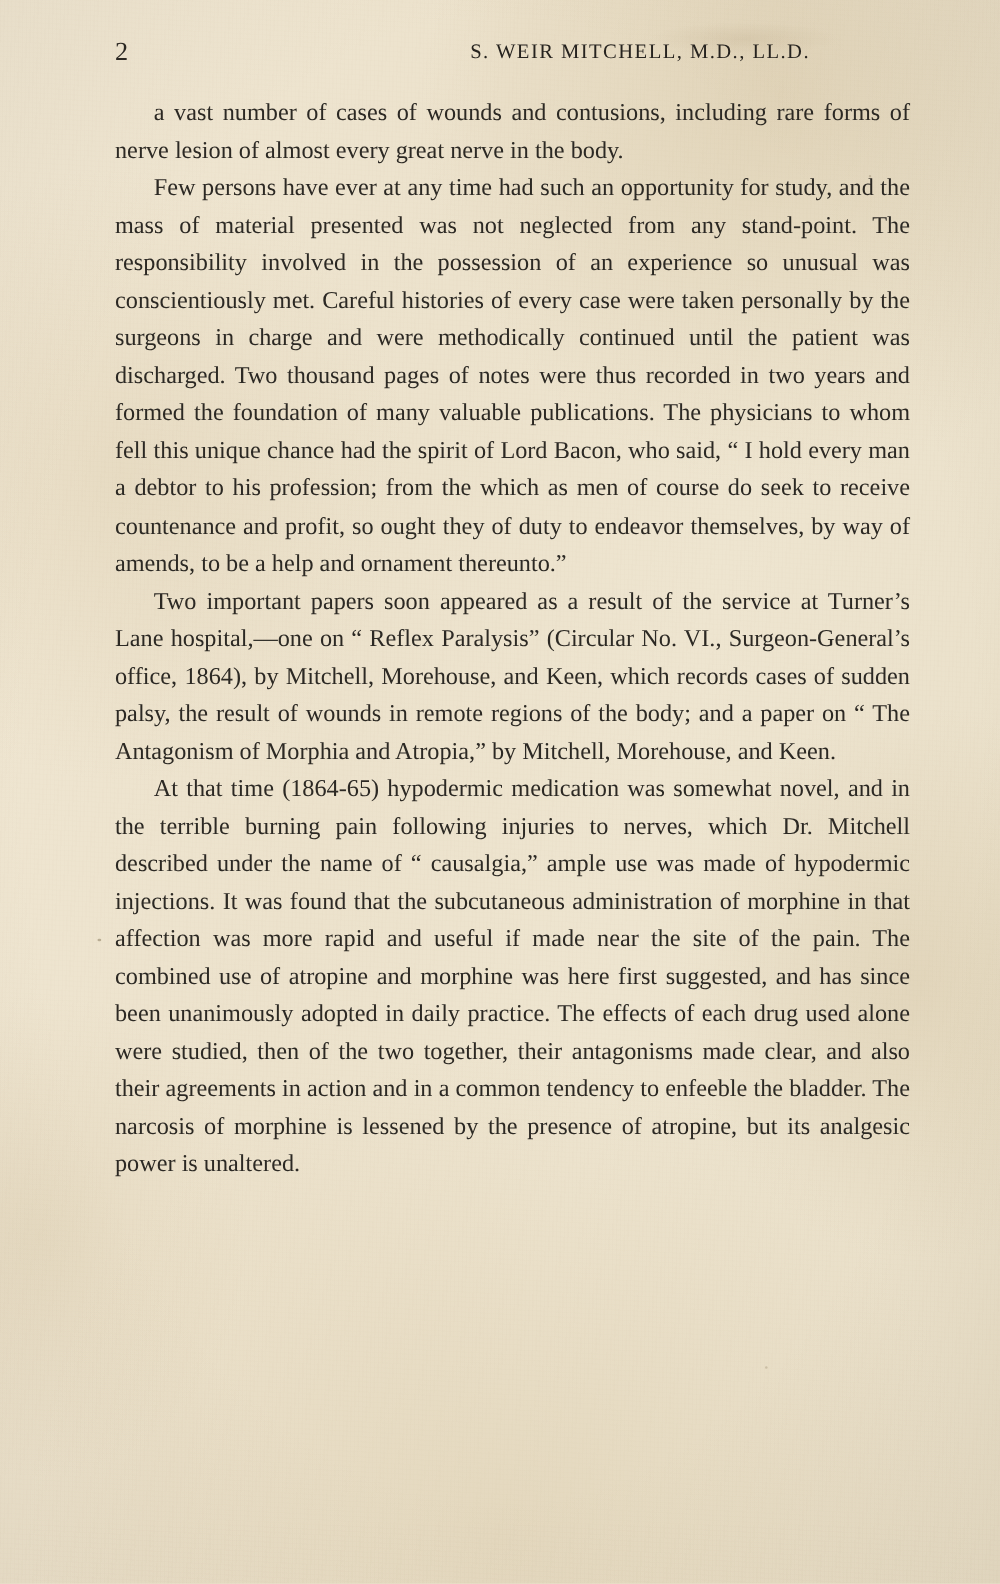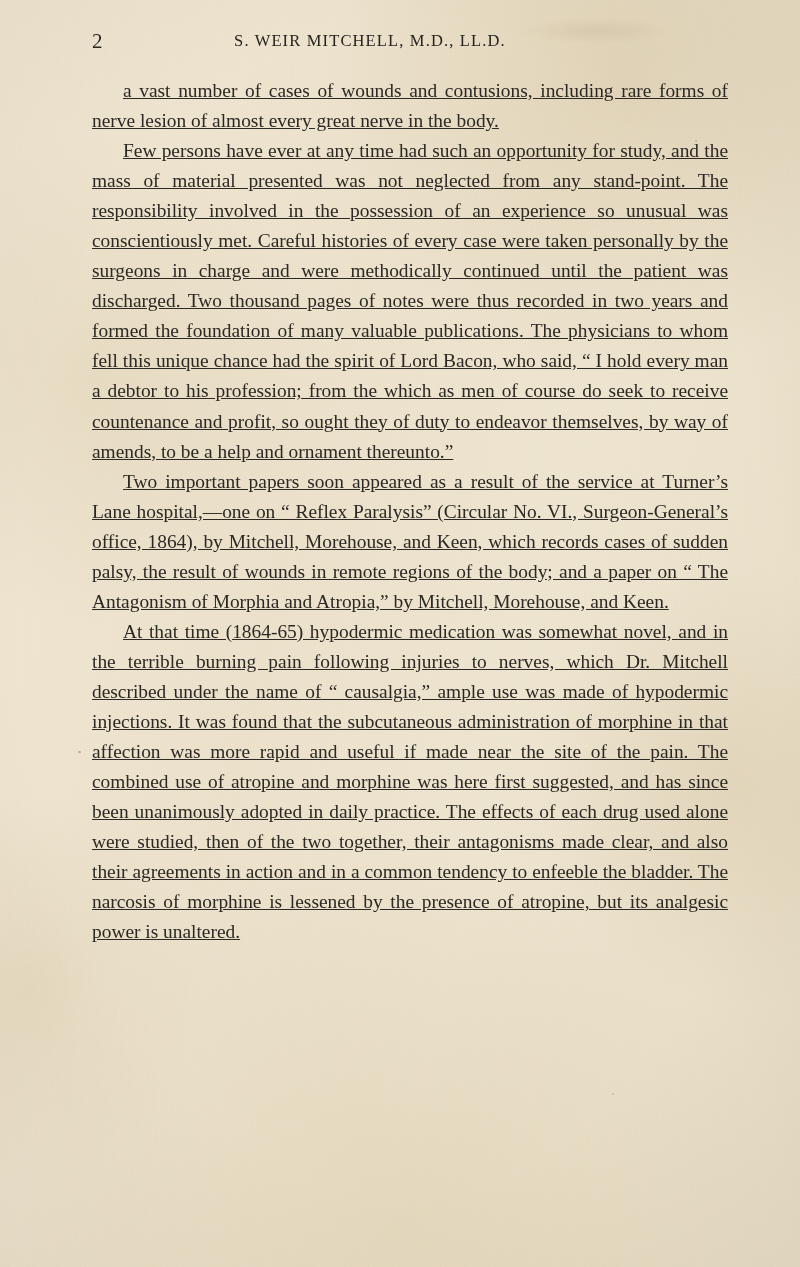--- a/index.html
+++ b/index.html
@@ -65,21 +65,21 @@
     top: 0;
     font-size: 21px;
     line-height: 26px;
     color: #2b2823;
   }
   .head-title {
     position: absolute;
     left: 0;
     top: 0;
     width: 556px;
-    text-align: center;
+    text-align: right;
     font-size: 16.5px;
     line-height: 26px;
     letter-spacing: 1.15px;
     color: #26231f;
     white-space: nowrap;
   }
 
   
   .body-text {
     position: absolute;
@@ -90,21 +90,20 @@
     line-height: 30.05px;
     text-align: justify;
     text-justify: inter-word;
     color: #2c2924;
   }
   .body-text p {
     margin: 0;
     text-indent: 31px;
     -webkit-hyphens: none;
     hyphens: none;
-    text-decoration: underline;
   }
 
   
   .speck {
     position: absolute;
     background: #8e7f63;
     border-radius: 50%;
     opacity: 0.55;
     pointer-events: none;
     z-index: 4;

